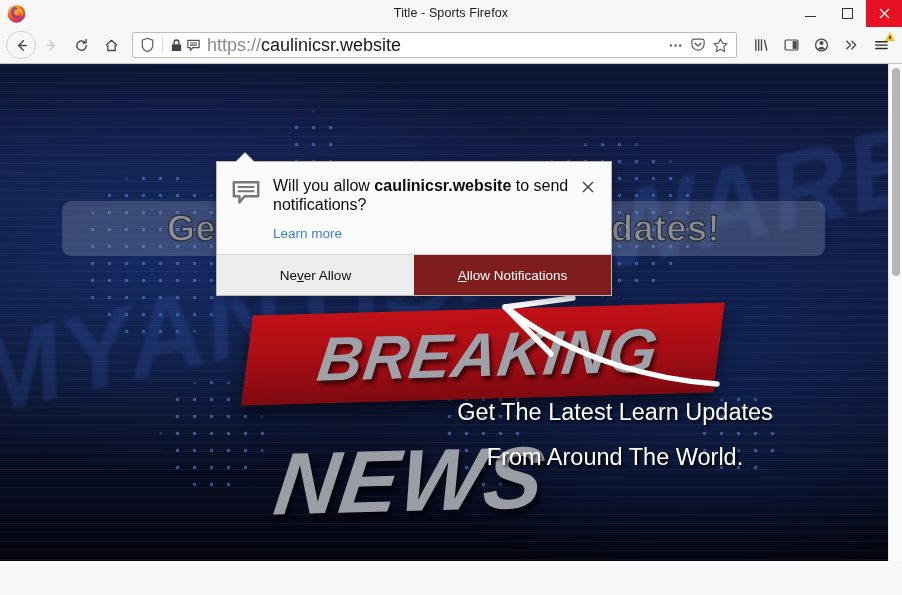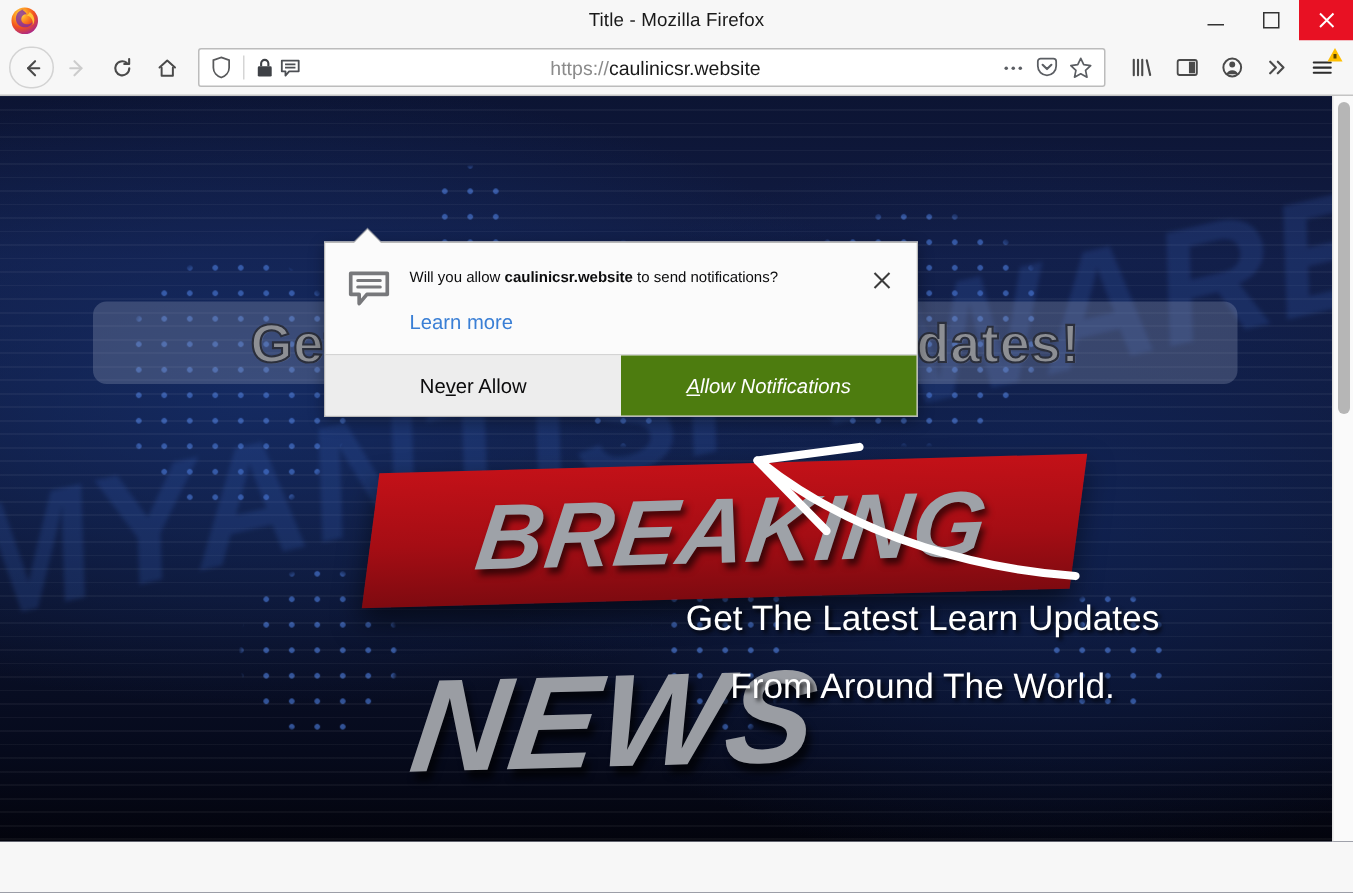--- a/index.html
+++ b/index.html
@@ -68,22 +68,22 @@
 
   .urlbar{
     flex:1; height:26px; margin:0 6px; background:#fff;
     border:1px solid #bcbcbc; border-radius:2px;
     display:flex; align-items:center; padding:0 4px;
     position:relative;
   }
   .urlbar .sep{ width:1px;height:16px;background:#d5d5d5;margin:0 4px;}
   .ident-box{ display:flex; align-items:center; gap:3px; padding-left:3px;}
   .url-text{
-    flex:1; font-size:13px; color:#1a1a1a; margin-left:6px;
-    white-space:nowrap; overflow:hidden;text-align:center;
+    flex:1; font-size:18px; color:#1a1a1a; margin-left:6px;
+    white-space:nowrap; overflow:hidden;
   }
   .url-text .scheme{ color:#8b8b8b; }
   .url-icons{ display:flex; align-items:center; gap:6px; padding-right:3px;}
 
   .toolbar-right{ display:flex; align-items:center; gap:1px; padding-left:4px;}
   .tbtn{ width:29px;height:28px;display:flex;align-items:center;justify-content:center;color:#4a4a4a;position:relative;}
   .warn-badge{
     position:absolute; top:1px; right:1px; width:0;height:0;
     border-left:5px solid transparent;border-right:5px solid transparent;
     border-bottom:9px solid #ffbf00;
@@ -217,38 +217,38 @@
     position:absolute; left:236px; top:89px; width:0;height:0;
     border-left:9px solid transparent; border-right:9px solid transparent;
     border-bottom:9px solid #fbfbfb;
     z-index:41;
     filter:drop-shadow(0 -1px 0 #b8b8b8);
   }
   .dh-body{ display:flex; padding:14px 12px 12px 14px; background:#fbfbfb;}
   .dh-icon{ width:34px; flex:0 0 34px; padding-top:2px;}
   .dh-content{ flex:1; padding-left:8px; padding-right:4px;}
   .dh-msg{
-    font-size:10px; color:#0c0c0d; line-height:19px;
+    font-size:16px; color:#0c0c0d; line-height:19px;
   }
   .dh-msg b{ font-weight:700; }
   .dh-learn{
     display:inline-block; margin-top:12px;
     font-size:13.5px; color:#3a7fd5; cursor:pointer;
   }
   .dh-close{
     width:22px; height:22px; display:flex; align-items:center; justify-content:center;
     font-size:15px; color:#3b3b3b; cursor:pointer; flex:0 0 22px;
   }
   .dh-actions{ display:flex; border-top:1px solid #d4d4d4; }
   .dh-btn{
     flex:1; height:40px; display:flex; align-items:center; justify-content:center;
     font-size:13.5px; cursor:pointer;
   }
   .dh-secondary{ background:#ededed; color:#0c0c0d; }
-  .dh-primary{ background:#4d7c0f; color:#fff;font-style:italic; }
+  .dh-primary{ background:#7f1d1d; color:#fff; }
   .ak{ text-decoration:underline; }
 </style>
 </head>
 <body>
 
 <div id="window">
 
   <div class="titlebar">
     <svg class="ff-logo" viewBox="0 0 32 32">
       <defs>
@@ -256,21 +256,21 @@
           <stop offset="0%" stop-color="#ffe14d"></stop>
           <stop offset="30%" stop-color="#ff9b22"></stop>
           <stop offset="62%" stop-color="#f2501e"></stop>
           <stop offset="100%" stop-color="#a8268c"></stop>
         </radialGradient>
       </defs>
       <circle cx="16" cy="16.5" r="13.5" fill="url(#fxg)"></circle>
       <path d="M16 5c-5 0-9 3.8-9 9.2 0 5.6 4.3 9 9.2 9 4.1 0 6.9-2.3 7.6-5.4-1.7 2-4 2.6-6.3 2.2-3.4-.6-5.4-3-5-5.9.4-2.8 2.9-4.6 5.6-4.1-1.4-2.9-3.9-5-7.1-5z" fill="#7b2aa8" opacity=".75"></path>
       <path d="M21 7.5c2.6 1.7 4.2 4.3 4.6 7.3.3 2.4-.3 4.6-1.6 6.3.6-2.6.1-5.2-1.5-7.2-1.2-1.5-2.9-2.4-4.7-2.6 1.6-1 2.7-2.3 3.2-3.8z" fill="#ffcb3a" opacity=".9"></path>
     </svg>
-    <div class="win-title">Title - Mozilla Firefox</div>
+    <div class="win-title">Title - Sports Firefox</div>
     <div class="win-buttons">
       <div class="win-btn">
           <span class="minglyph"></span>
         </div>
       <div class="win-btn">
           <span class="maxglyph"></span>
         </div>
       <div class="win-btn close">
         <svg width="11" height="11" viewBox="0 0 11 11">
           <path d="M1 1 L10 10 M10 1 L1 10" stroke="#fff" stroke-width="1.3" fill="none"></path>

